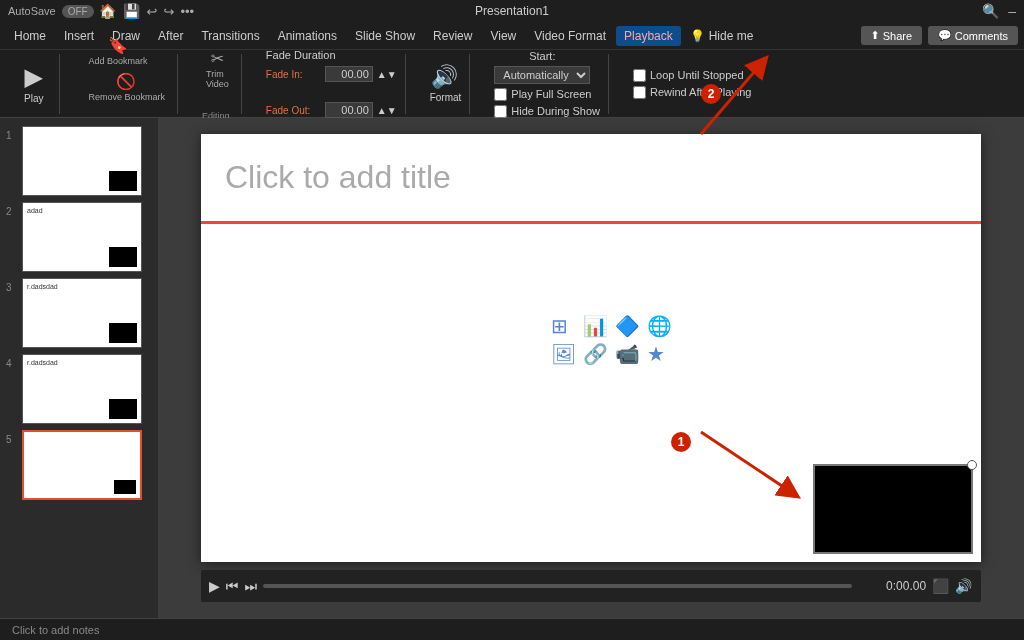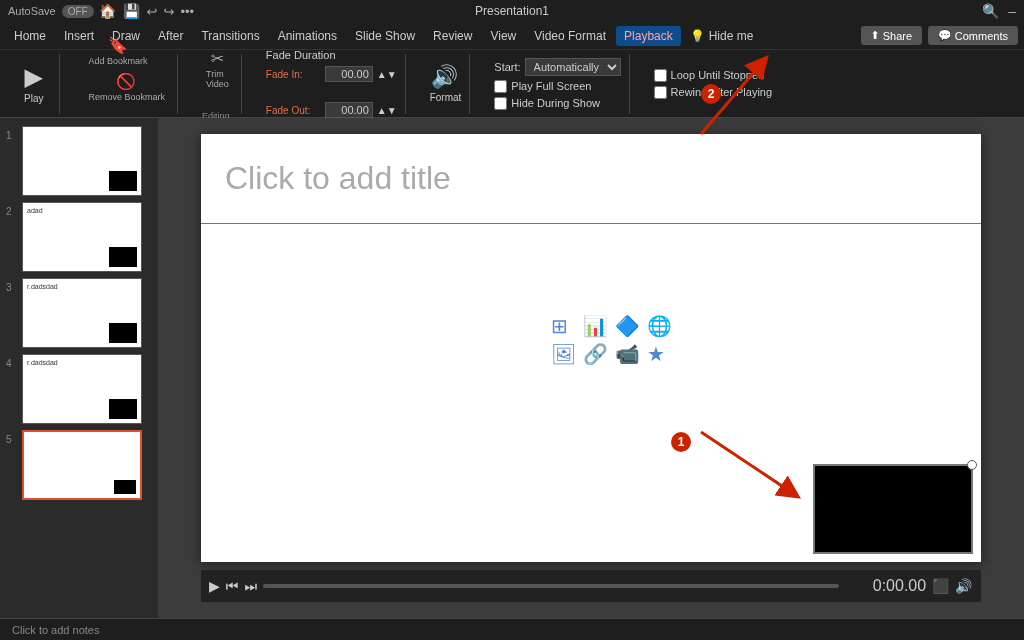--- a/index.html
+++ b/index.html
@@ -81,21 +81,21 @@
     .fade-row { display: flex; align-items: center; gap: 4px; font-size: 11px; color: #ccc; }
     .fade-label { font-size: 10px; color: #e07050; width: 55px; }
     .fade-input { background: #3a3a3a; border: 1px solid #555; color: #ccc; width: 48px; font-size: 11px; padding: 1px 3px; text-align: right; }
     .fade-title { font-size: 11px; color: #ccc; margin-bottom: 3px; }
 
     
     .volume-block { display: flex; flex-direction: column; align-items: center; gap: 2px; font-size: 10px; color: #ccc; }
     .vol-icon { font-size: 22px; }
 
     
-    .start-row { display: flex; align-items: center; gap: 4px; font-size: 11px; color: #ccc; }
+    .start-row { display: flex; align-items: center; gap: 4px; font-size: 11px; color: #ccc; flex-direction: column; }
     .start-select { background: #3a3a3a; border: 1px solid #555; color: #ccc; font-size: 11px; padding: 1px 4px; }
     .checkbox-row { display: flex; align-items: center; gap: 4px; font-size: 11px; color: #ccc; }
     input[type=checkbox] { accent-color: #888; }
 
     
     #main { display: flex; height: calc(640px - 22px - 28px - 68px - 22px); }
 
     
     #slide-panel {
       width: 158px;
@@ -137,21 +137,21 @@
       position: relative;
     }
     .slide-main {
       background: #fff;
       width: 780px;
       height: 430px;
       position: relative;
       box-shadow: 0 2px 12px rgba(0,0,0,0.5);
     }
     .slide-title-area {
-      border-bottom: 1px solid #ef4444;
+      border-bottom: 3px solid #ef4444;
       height: 90px;
       display: flex;
       align-items: center;
       padding: 0 24px;
       color: #aaa;
       font-size: 32px;
       font-weight: 300;
     }
     .slide-content-area {
       padding: 16px 24px;
@@ -197,21 +197,21 @@
       right: 0;
       height: 32px;
       background: #222;
       display: flex;
       align-items: center;
       padding: 0 4px;
       gap: 4px;
     }
     .vc-btn { color: #ccc; font-size: 14px; cursor: pointer; background: none; border: none; }
     .vc-timeline { flex: 1; background: #555; height: 4px; border-radius: 2px; }
-    .vc-time { color: #ccc; font-size: 16px; padding-left: 28px; }
+    .vc-time { color: #ccc; font-size: 12px; padding-left: 28px; }
     .vc-icon { color: #ccc; font-size: 14px; cursor: pointer; }
 
     
     #notes-bar {
       height: 22px;
       background: #1e1e1e;
       border-top: 1px solid #444;
       display: flex;
       align-items: center;
       padding: 0 12px;

